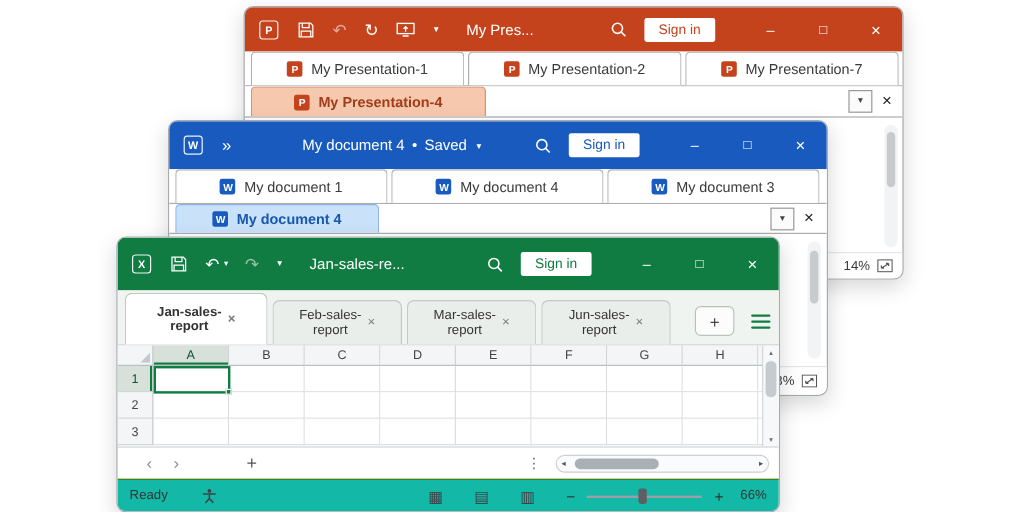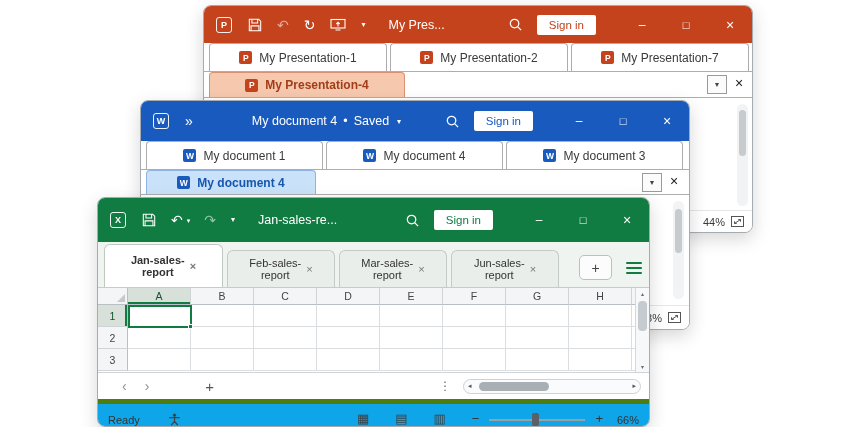--- a/index.html
+++ b/index.html
@@ -165,22 +165,22 @@
   .addsheet { font-size:15px; color:#555; margin-left:38px; }
   .kebab { margin-left:auto; font-size:12px; color:#666; margin-right:12px; }
   .hscroll { position:relative; width:178px; height:15px; border:1px solid #CBD1D4; border-radius:8px;
              background:#FAFBFC; display:flex; align-items:center; justify-content:space-between;
              padding:0 4px; font-size:7px; color:#555; margin-right:8px; }
   .hthumb { position:absolute; left:15px; top:2px; width:70px; height:9px;
             background:#A8AFB5; border-radius:5px; }
 
   
   .xl-status {
-    position:absolute; top:201px; left:0; right:0; bottom:0; background:#0ea5e9;
-    border-top:5px solid #4d7c0f; display:flex; align-items:flex-end; padding:0 10px;
+    position:absolute; top:201px; left:0; right:0; bottom:0; background:#14b8a6;
+    border-top:1px solid #4d7c0f; display:flex; align-items:center; padding:0 10px;
   }
   .ready { font-size:11px; color:#333; }
   .a11y { margin-left:28px; display:flex; }
   .viewic { font-size:13px; color:#3E4347; margin-left:26px; }
   .viewic.first { margin-left:auto; }
   .zo,.zi { font-size:13px; color:#333; }
   .zo { margin-left:26px; }
   .slider { position:relative; width:96px; height:13px; margin:0 10px; }
   .slider .track { position:absolute; left:0; right:0; top:6px; height:2px; background:#9AA0A5; }
   .slider .tick  { position:absolute; left:50%; top:3px; width:2px; height:7px; background:#9AA0A5; }
@@ -248,21 +248,21 @@
       </div>
       <span class="tab-dd">▼</span>
       <span class="tab-x">×</span>
     </div>
 
     <div class="vscroll">
         <span class="vthumb"></span>
       </div>
 
     <div class="mini-status">
-      <span>44%</span>
+      <span>14%</span>
       <span class="tb-svg" style="margin:0">
         <svg width="13" height="11" viewBox="0 0 13 11" fill="none" stroke="#555">
             <rect x="0.5" y="0.5" width="12" height="10"></rect>
             <path d="M3.5 7.5L9.5 3.5M3.5 7.5h2.2M3.5 7.5V5.3M9.5 3.5H7.3M9.5 3.5v2.2"></path>
           </svg>
       </span>
     </div>
   </section>
 
   <section class="win" id="win-wd">

